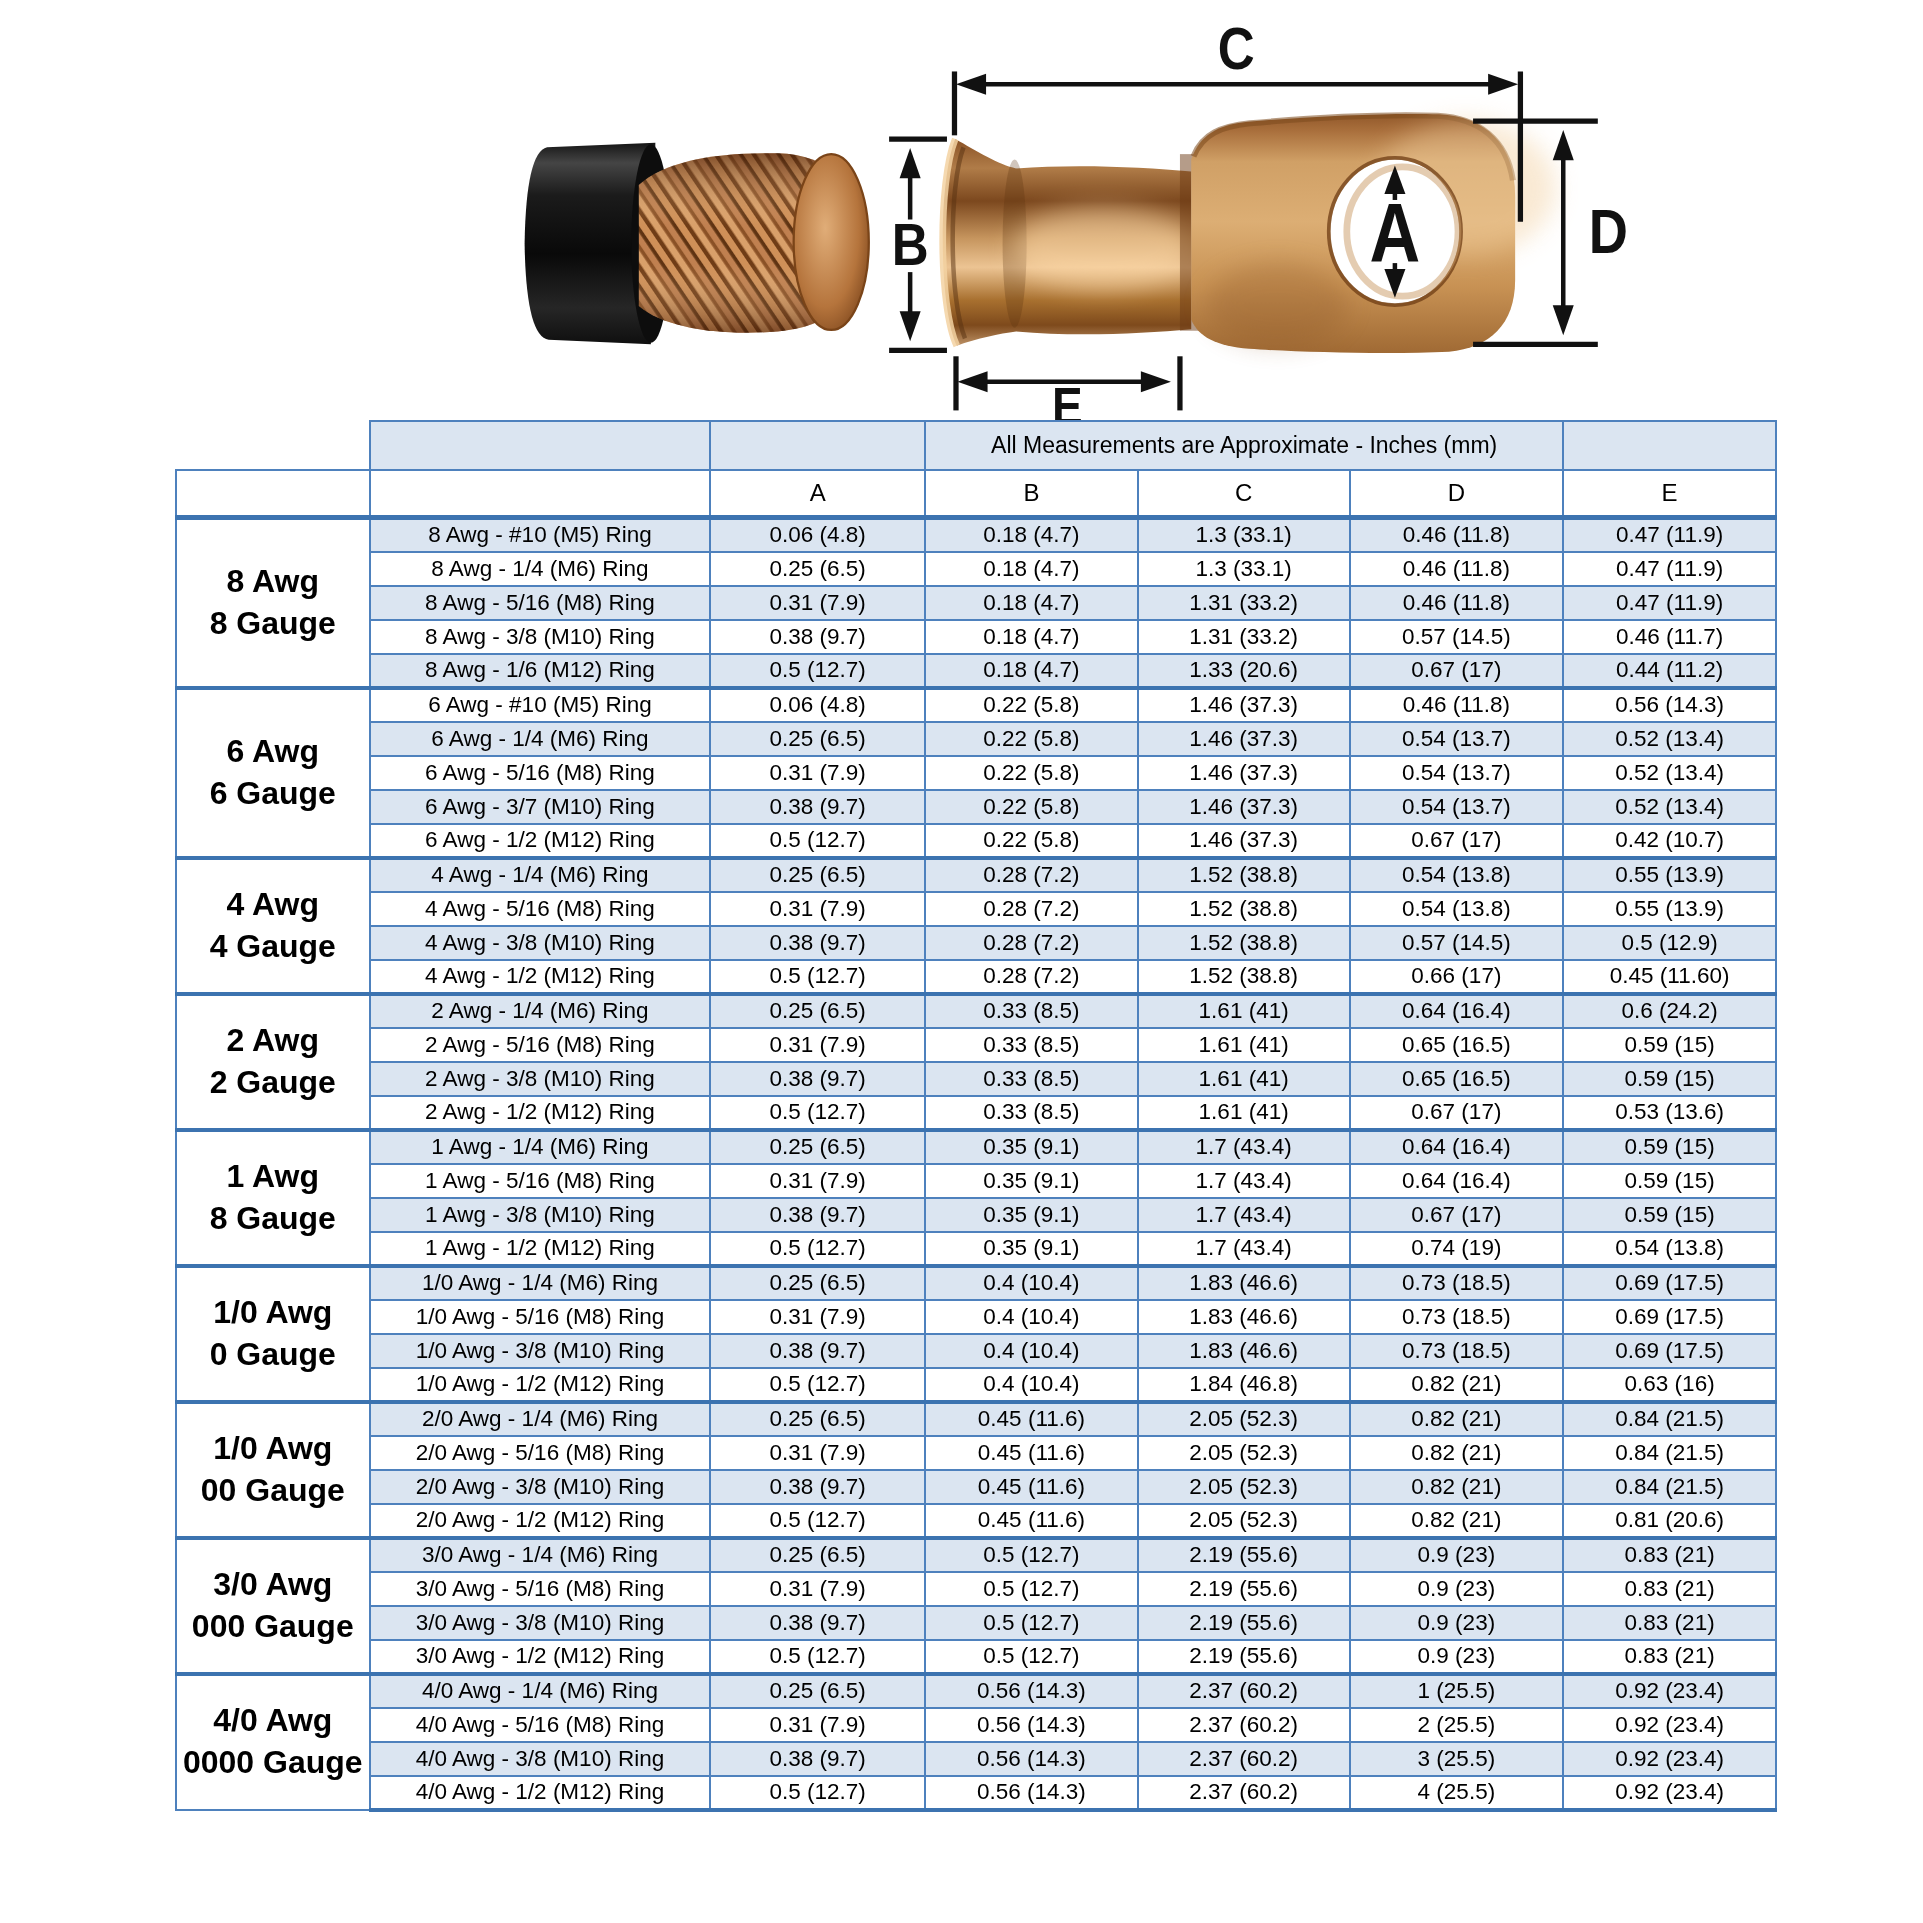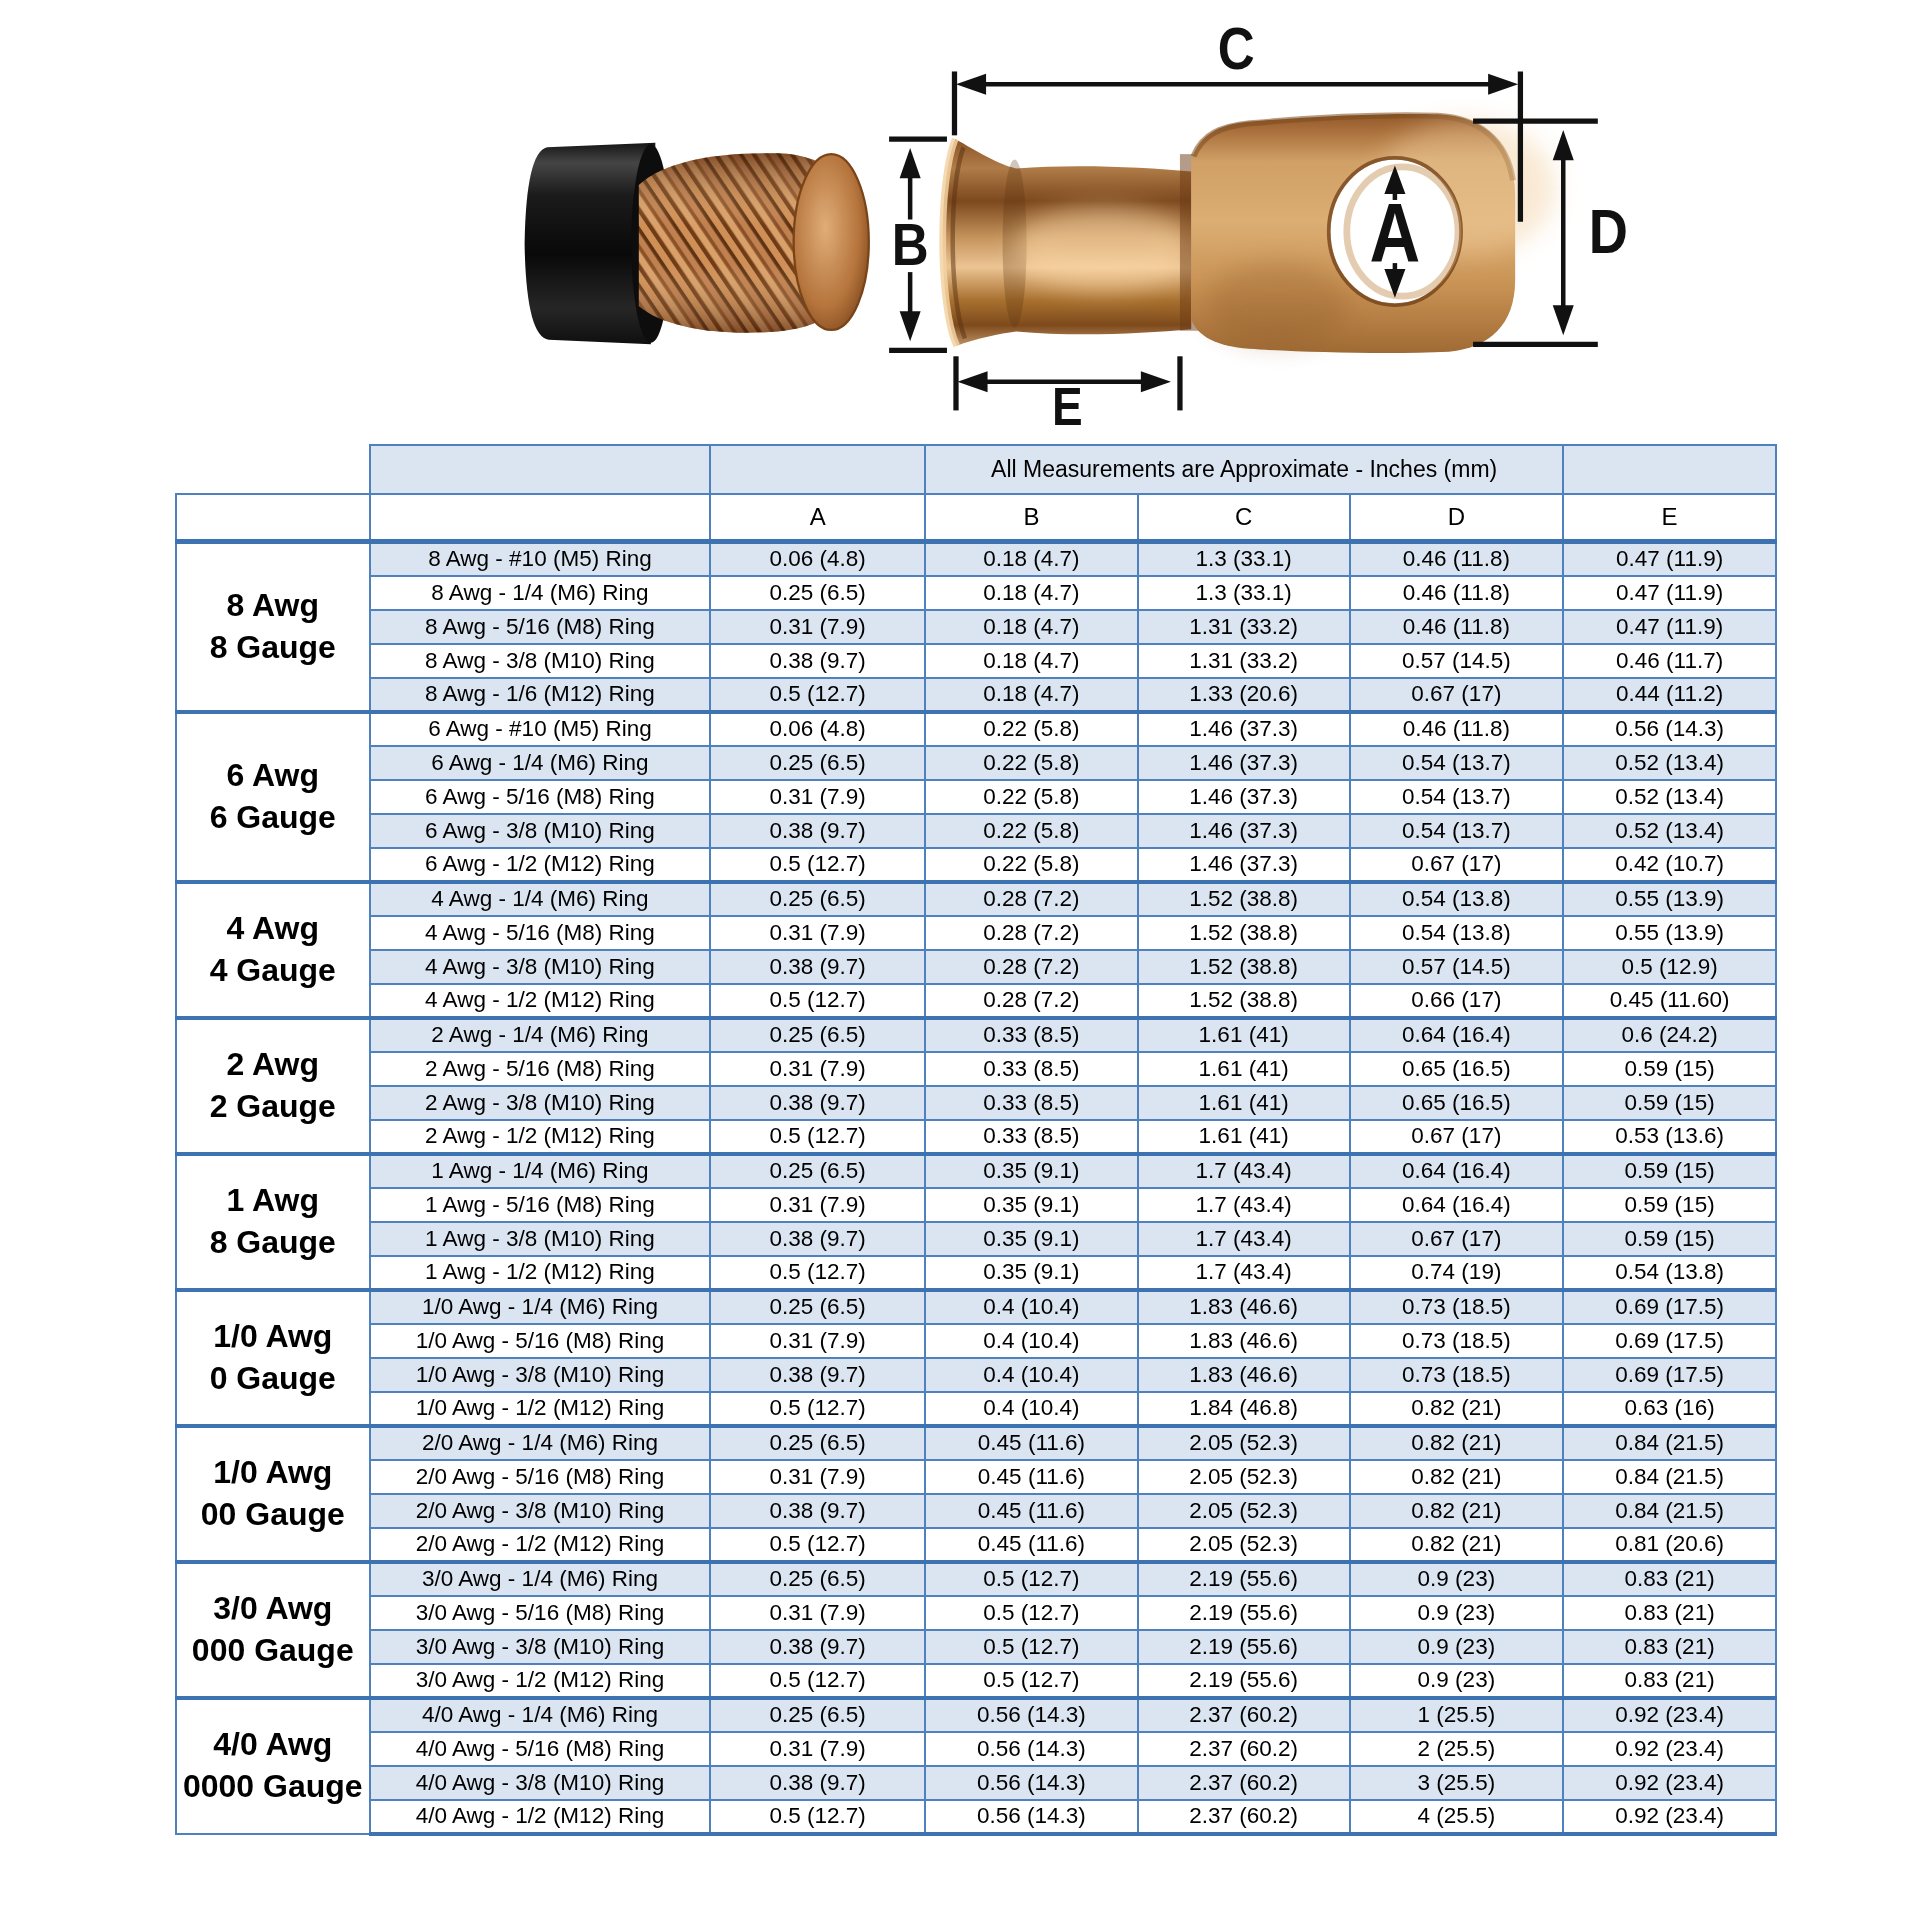--- a/index.html
+++ b/index.html
@@ -1,20 +1,20 @@
 <!DOCTYPE html>
 <html style="font-size:12px"><head>
 <meta charset="utf-8">
 <style>
   html,body { margin:0; padding:0; background:#ffffff; }
   .stage { position:relative; width:1924px; height:1924px; background:#ffffff; overflow:hidden;
            font-family:"Liberation Sans", sans-serif; }
   svg.illus { position:absolute; left:0; top:0; display:block; }
 
-  .table-wrap { position:absolute; left:175px; top:444px;border-radius:15px; }
+  .table-wrap { position:absolute; left:175px; top:420px;border-radius:15px; }
   table.spec { border-collapse:collapse; table-layout:fixed; width:1602px;
                font-family:"Liberation Sans", sans-serif; font-size:22.5px; color:#000; }
   table.spec td { border:2.3px solid #4e81bd; text-align:center; vertical-align:middle;
                   padding:0; white-space:nowrap; overflow:hidden; background:#fff; }
   tr.h1 td { height:47px; background:#dbe5f1; }
   tr.h2 td { height:44px; background:#ffffff; font-size:24px; }
   tr.h1 td.title-cell { font-size:23px; }
   thead tr.h2 td { border-bottom:5.3px solid #3c73b0; }
   td.ghost { border:none !important; background:transparent !important; }
   td.ghost2 { border:none; background:transparent !important; border-bottom:5.3px solid #3c73b0 !important; }
@@ -254,21 +254,21 @@
           </tr>
           <tr>
             <td class="item">6 Awg - 5/16 (M8) Ring</td>
             <td>0.31 (7.9)</td>
             <td>0.22 (5.8)</td>
             <td>1.46 (37.3)</td>
             <td>0.54 (13.7)</td>
             <td>0.52 (13.4)</td>
           </tr>
           <tr class="alt">
-            <td class="item">6 Awg - 3/8 (M10) Ring</td>
+            <td class="item">6 Awg - 3/7 (M10) Ring</td>
             <td>0.38 (9.7)</td>
             <td>0.22 (5.8)</td>
             <td>1.46 (37.3)</td>
             <td>0.54 (13.7)</td>
             <td>0.52 (13.4)</td>
           </tr>
           <tr>
             <td class="item">6 Awg - 1/2 (M12) Ring</td>
             <td>0.5 (12.7)</td>
             <td>0.22 (5.8)</td>

